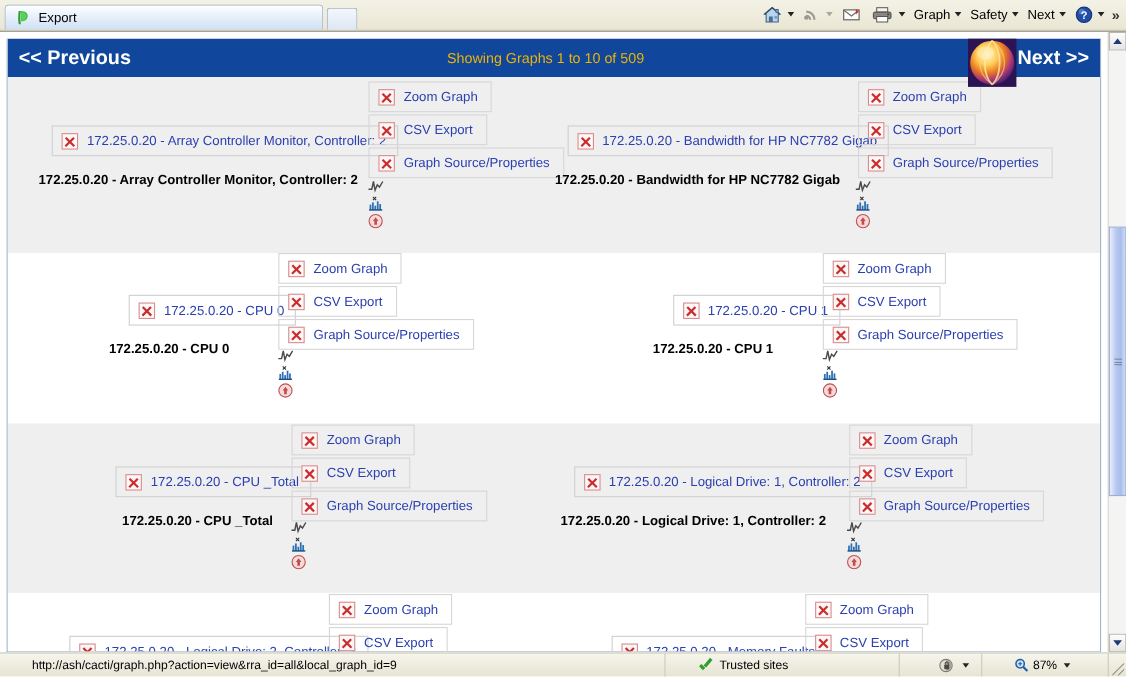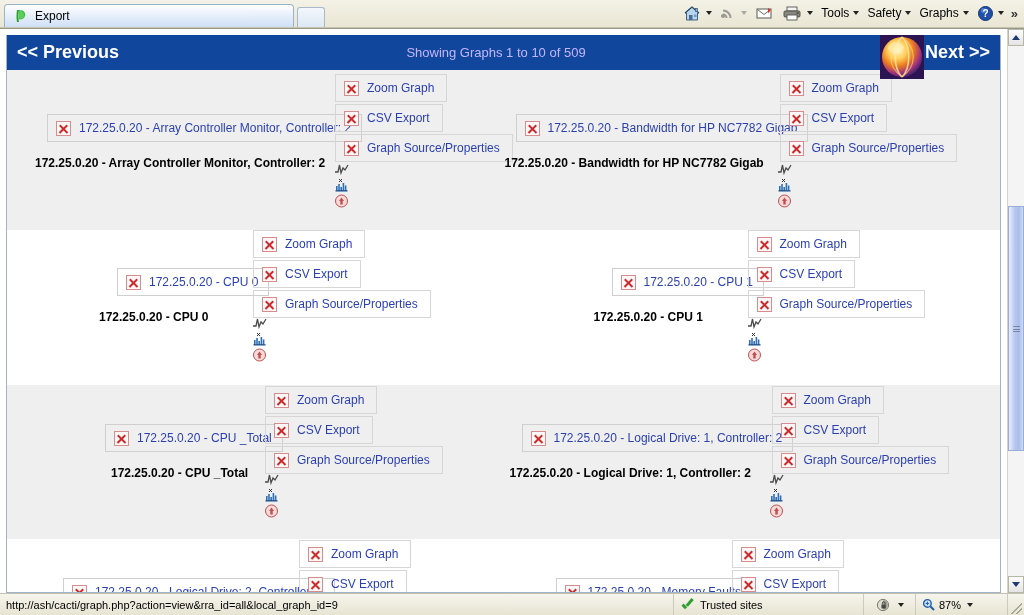--- a/index.html
+++ b/index.html
@@ -137,21 +137,21 @@
     font-size: 18px;
     color: #ffffff;
     white-space: nowrap;
     cursor: pointer;
   }
   .nav-center {
     position: absolute;
     left: 0; right: 15px;
     text-align: center;
     font-size: 13px;
-    color: #c4b5fd;
+    color: #eab308;
     pointer-events: none;
   }
   .nav-next { margin-left: auto; position: relative; z-index: 2; }
 
   
   .orb {
     position: absolute;
     left: -48px; top: -10px;
     width: 50px; height: 50px;
     z-index: 3;
@@ -283,20 +283,21 @@
     display: flex; align-items: center;
     font-size: 11px;
     color: #000;
   }
   .sb-seg {
     height: 22px;
     display: flex; align-items: center;
     padding: 0 6px;
     border-right: 1px solid #cdcabb;
     white-space: nowrap;
+    margin-left: 23px;
   }
   .sb-url { flex: 1 1 auto; border-right: 1px solid #cdcabb; }
   .sb-zone { width: 190px; gap: 6px; }
   .sb-prot { width: 52px; gap: 4px; justify-content:center;}
   .sb-zoom { width: 92px; gap: 4px; }
   .grip {
     width: 16px; height: 22px;
     margin-left: auto;
     position: relative;
   }
@@ -378,31 +379,31 @@
         <svg width="21" height="17" viewBox="0 0 21 17">
           <rect x="5" y="2" width="10" height="4" fill="#f3f3ef" stroke="#555" stroke-width=".9"></rect>
           <rect x="2" y="6" width="16" height="6" rx="1.2" fill="#888880" stroke="#4a4a44" stroke-width=".9"></rect>
           <rect x="5" y="10" width="10" height="5" fill="#fdfdfd" stroke="#555" stroke-width=".9"></rect>
           <rect x="14.5" y="7.3" width="2" height="1.6" fill="#4a4a44"></rect>
         </svg>
         <span class="caret"></span>
       </div>
 
       <div class="cmd-item">
-        <span>Tools</span>
+        <span>Graph</span>
         <span class="caret"></span>
       </div>
 
       <div class="cmd-item">
         <span>Safety</span>
         <span class="caret"></span>
       </div>
 
       <div class="cmd-item">
-        <span>Graphs</span>
+        <span>Next</span>
         <span class="caret"></span>
       </div>
 
       <div class="cmd-item">
         <svg width="17" height="17" viewBox="0 0 17 17">
           <circle cx="8.5" cy="8.5" r="7" fill="#1f4fa8" stroke="#143472" stroke-width="1"></circle>
           <circle cx="6.4" cy="5.6" r="2.6" fill="#5b89d6" opacity=".75"></circle>
           <text x="8.5" y="12.4" font-size="10" font-weight="bold" fill="#ffffff" text-anchor="middle" font-family="Liberation Sans, sans-serif">?</text>
         </svg>
         <span class="caret"></span>

